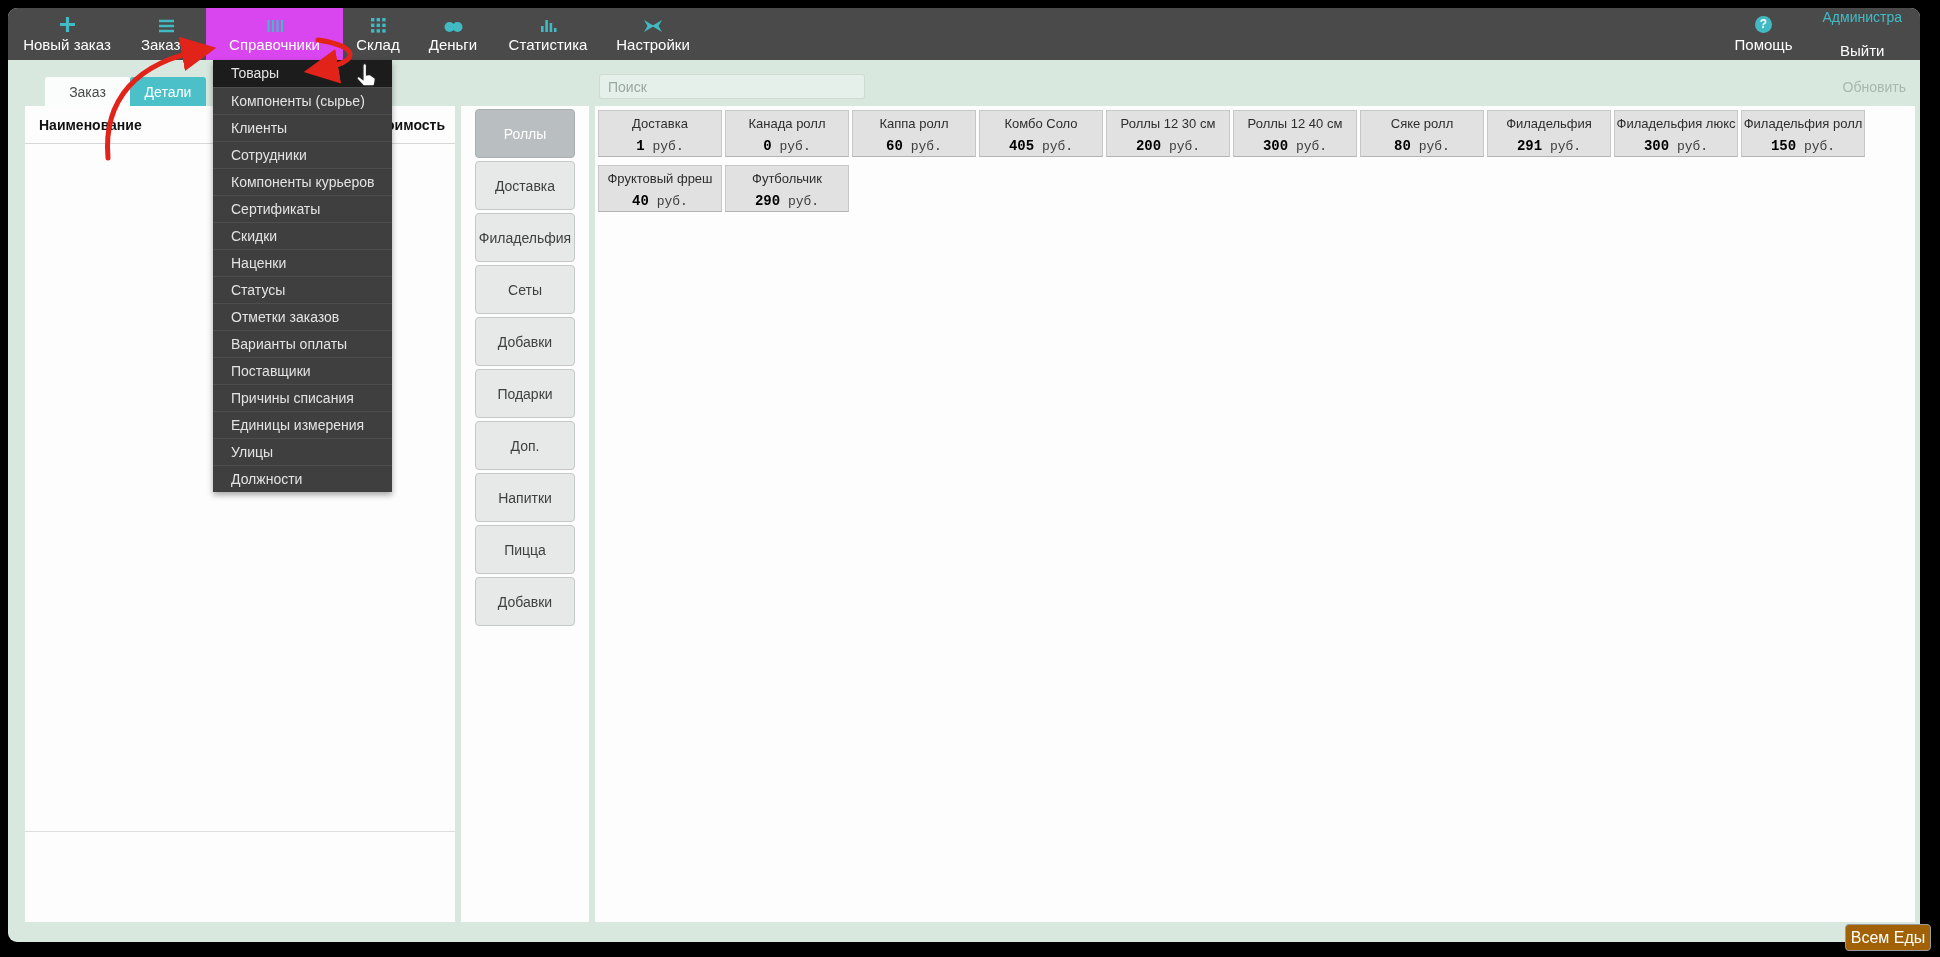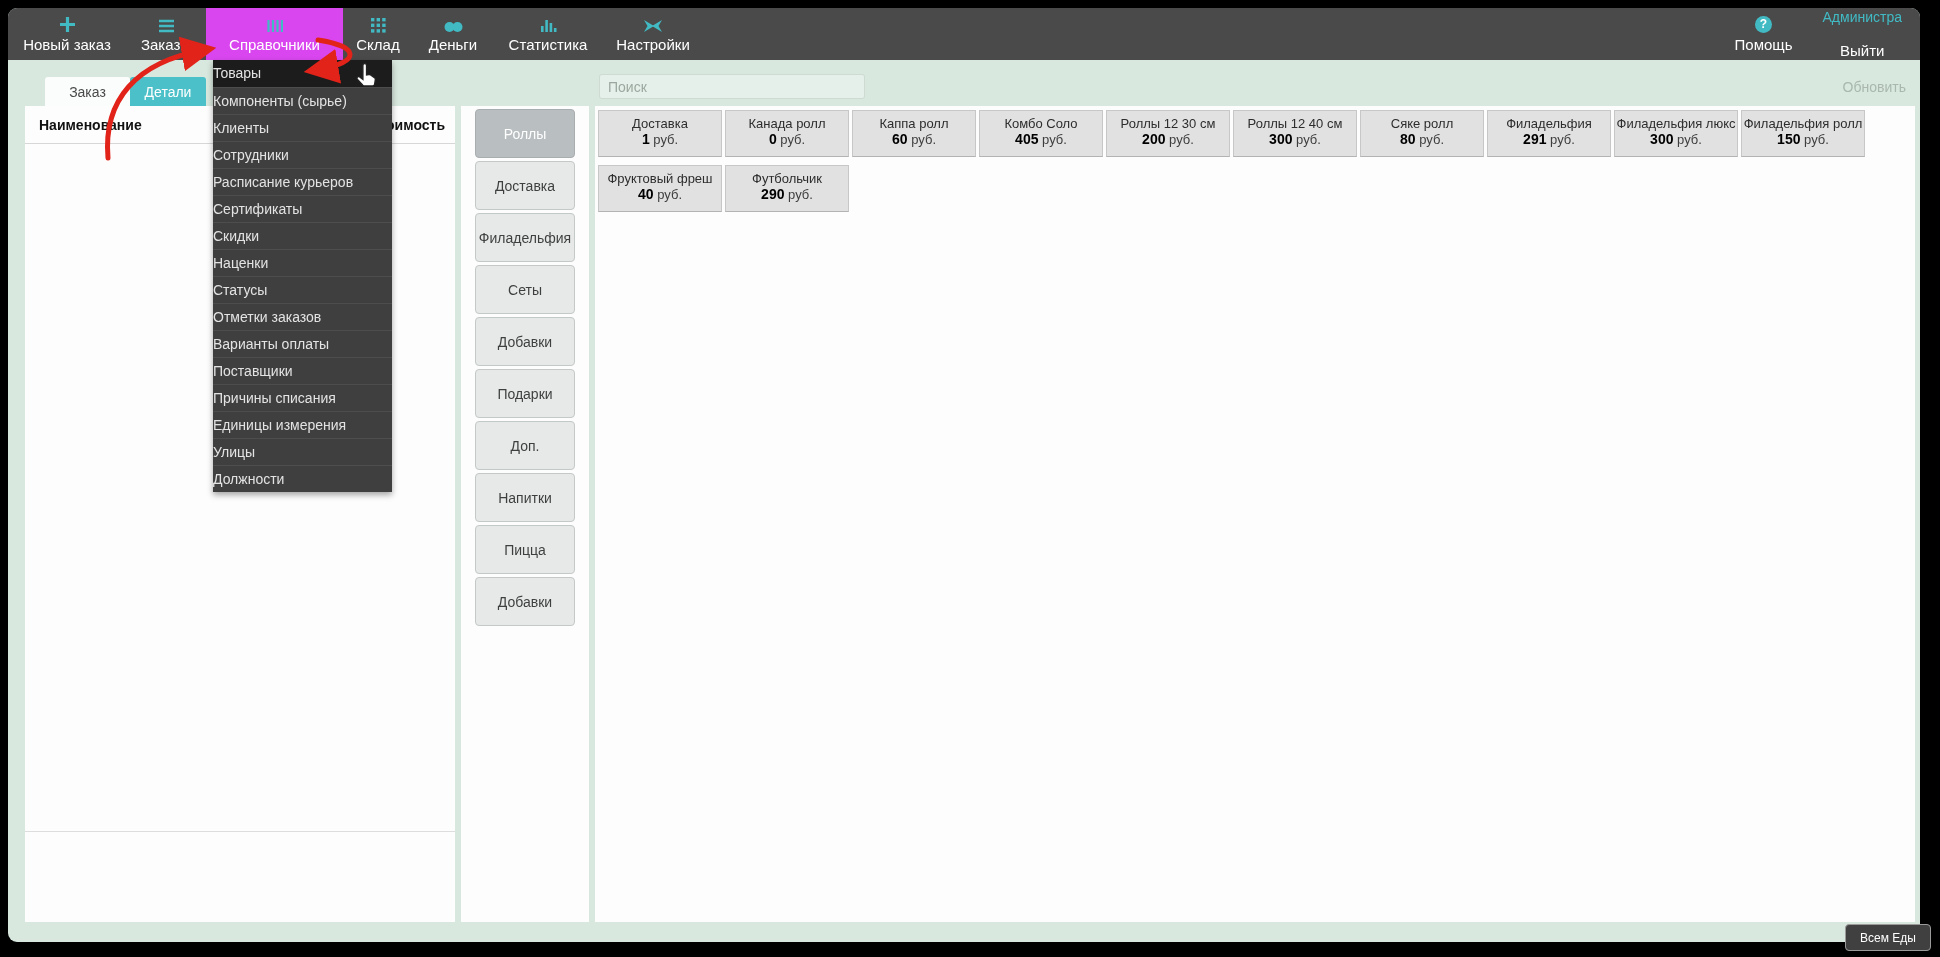--- a/index.html
+++ b/index.html
@@ -33,21 +33,21 @@
   .q-ico {
     width:17px; height:17px; border-radius:50%; background:#41bac4; color:#fff;
     font-size:12px; font-weight:bold; display:flex; align-items:center; justify-content:center;
   }
   
   .dropdown {
     position:absolute; top:52px; left:7px; width:179px;
     background:#3f3f3f; z-index:20; box-shadow:0 3px 6px rgba(0,0,0,.35);
   }
   .menu-item {
-    height:27px; line-height:27px; font-size:14px;
+    height:27px; line-height:27px; padding-left:18px; font-size:14px;
     color:#e3e3e3; border-top:1px solid #4d4d4d; cursor:pointer; white-space:nowrap;
   }
   .menu-item:first-child { border-top:none; }
   .menu-item.active { background:#1c1c1c; }
   
   .tab {
     position:absolute; top:69px; height:29px; z-index:2;
     display:flex; align-items:center; justify-content:center;
     font-size:14px; border-radius:3px 3px 0 0; cursor:pointer;
   }
@@ -72,40 +72,40 @@
   .cat-btn.active { background:#b9bec0; border-color:#a8adaf; color:#fff; }
   
   .panel-products { left:587px; right:5px; padding:4px 3px; }
   .tiles { display:flex; flex-wrap:wrap; gap:8px 3px; align-content:flex-start; }
   .tile {
     width:124px; height:47px; background:#e1e1e1;
     border:1px solid #c7c7c7; border-bottom-color:#b3b3b3;
     text-align:center; padding-top:5px; cursor:pointer; overflow:hidden;
   }
   .tile-name { font-size:13px; color:#2d2d2d; white-space:nowrap; }
-  .tile-price { font-size:13px; color:#3e3e3e; }
+  .tile-price { margin-top:7px; font-size:13px; color:#3e3e3e;font-family:Liberation Mono, monospace; }
   .tile-price b { font-size:14px; color:#000; }
   
   .search-input {
     position:absolute; left:591px; top:66px; width:266px; height:25px;
     background:rgba(255,255,255,.35); border:1px solid rgba(150,170,158,.3);
     border-radius:3px; font-size:14px; color:#7d8d83; padding:0 8px; outline:none;
     font-family:"Liberation Sans", sans-serif;
   }
   .search-input::placeholder { color:#9aa89f; }
   .refresh-btn {
     position:absolute; top:66px; right:14px; height:25px;
     background:none; border:none; color:#a9b7ad; font-size:14px; cursor:pointer;
     font-family:Liberation Sans, sans-serif;
   }
   
   .brand-badge {
     position:absolute; left:1845px; top:924px; width:86px; height:27px;
-    background:#404040; border:1px solid #9a9a9a; border-radius:4px;
-    color:#fff; font-size:12px; display:flex; align-items:center; justify-content:center;
+    background:#a16207; border:1px solid #9a9a9a; border-radius:4px;
+    color:#fff; font-size:16px; display:flex; align-items:center; justify-content:center;
     z-index:50;
   }
   
   .overlay { position:absolute; left:0; top:0; width:1940px; height:957px; pointer-events:none; z-index:40; }
 </style>
 </head>
 <body>
 
 <div class="app">
 
@@ -133,21 +133,21 @@
           </svg>
       </span>
       <span>Справочники</span>
 
       <div class="dropdown">
 
       <div class="menu-item active">Товары</div>
           <div class="menu-item">Компоненты (сырье)</div>
           <div class="menu-item">Клиенты</div>
           <div class="menu-item">Сотрудники</div>
-          <div class="menu-item">Расписание курьеров</div>
+          <div class="menu-item">Компоненты курьеров</div>
           <div class="menu-item">Сертификаты</div>
           <div class="menu-item">Скидки</div>
           <div class="menu-item">Наценки</div>
           <div class="menu-item">Статусы</div>
           <div class="menu-item">Отметки заказов</div>
           <div class="menu-item">Варианты оплаты</div>
           <div class="menu-item">Поставщики</div>
           <div class="menu-item">Причины списания</div>
           <div class="menu-item">Единицы измерения</div>
           <div class="menu-item">Улицы</div>

